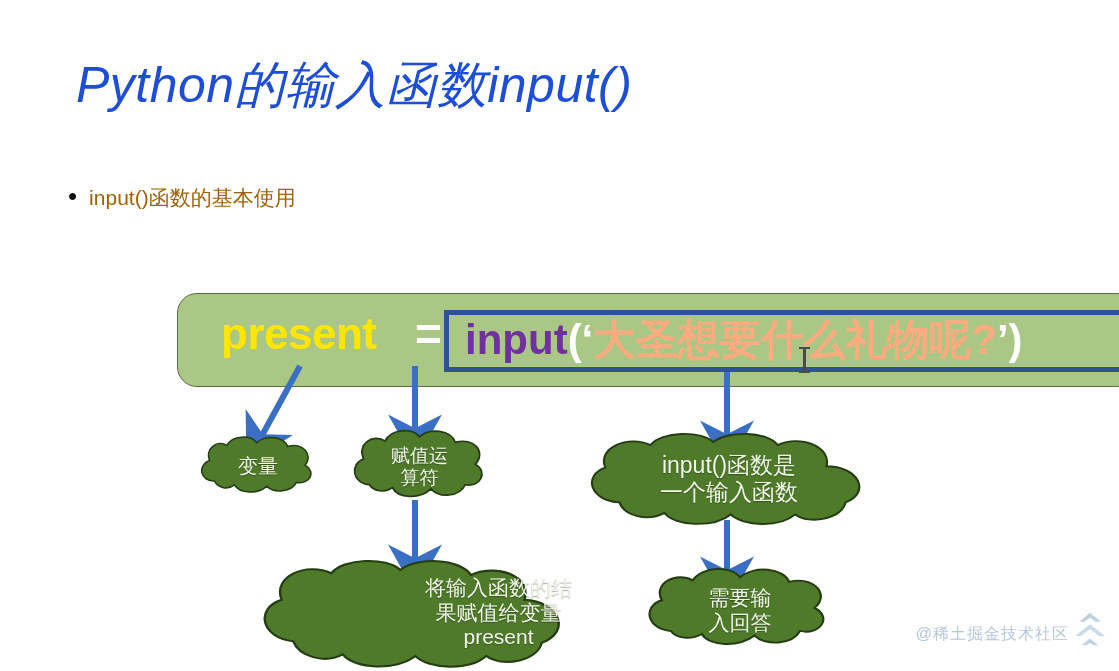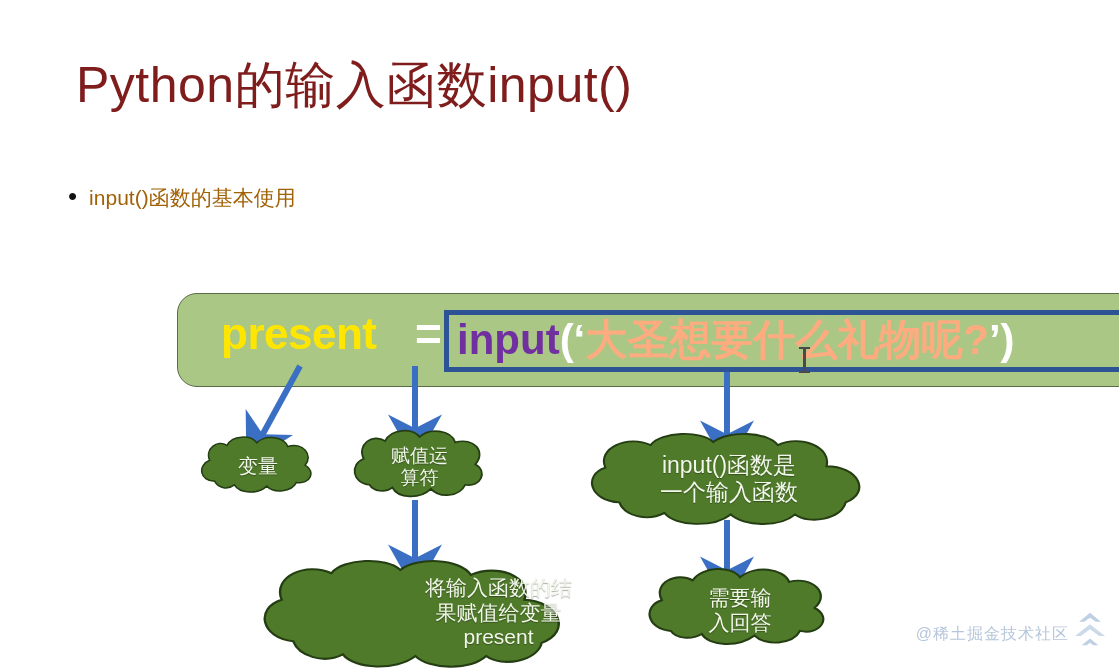--- a/index.html
+++ b/index.html
@@ -19,22 +19,23 @@
 
   
   #slide-title {
     position: absolute;
     left: 76px;
     top: 58px;
     font-size: 50px;
     font-weight: 300;
     letter-spacing: 0.5px;
     line-height: 1.1;
-    color: #7f1d1d;
-    white-space: nowrap;
+    color: #1d4ed8;
+    white-space: nowrap;
+    font-style: italic;
   }
 
   
   #bullet-row {
     position: absolute;
     left: 68px;
     top: 183px;
     display: flex;
     align-items: baseline;
     gap: 12px;
@@ -96,21 +97,21 @@
     position: absolute;
     left: 266px;
     top: 16px;
     width: 700px;
     height: 62px;
     border: 5px solid #2e5395;
     box-sizing: border-box;
   }
   #call-text {
     position: absolute;
-    left: 8px;
+    left: 16px;
     top: -6px;
     font-size: 42px;
     font-weight: bold;
     white-space: nowrap;
     line-height: 62px;
   }
   .tok-fn     { color: #7030a0; }
   .tok-punct  { color: #ffffff; }
   .tok-str    { color: #ffab80; }
 

